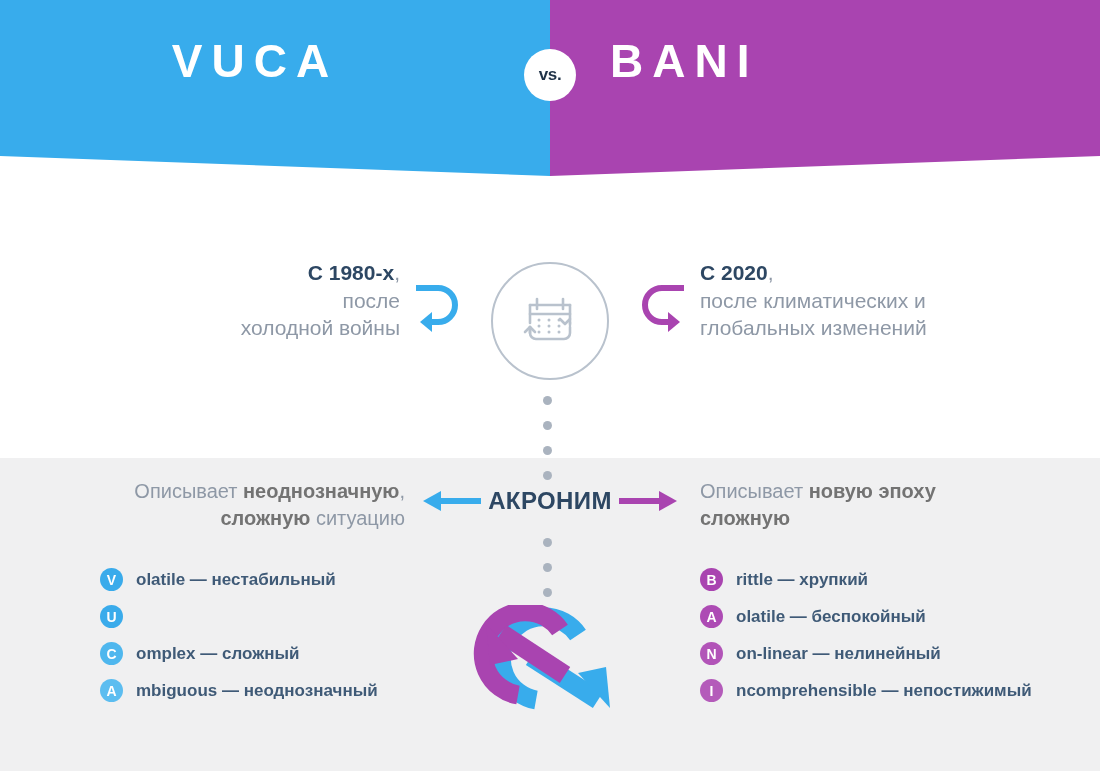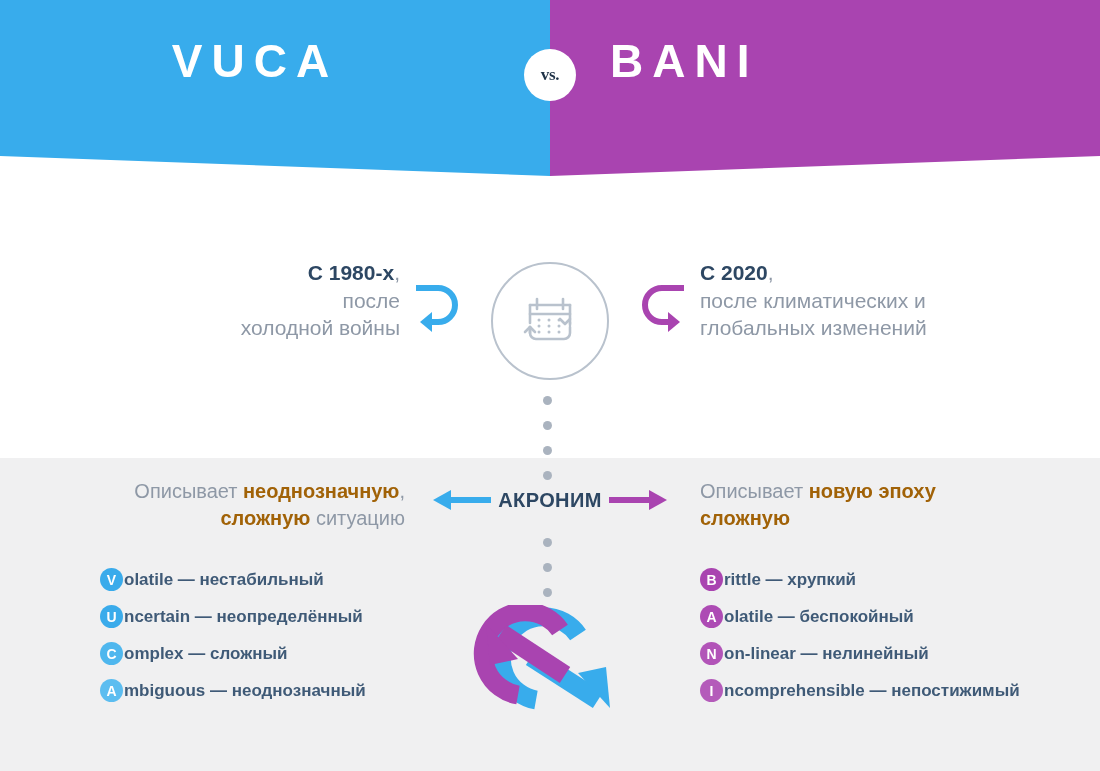--- a/index.html
+++ b/index.html
@@ -56,21 +56,20 @@
     border-radius: 50%;
     background: #ffffff;
     display: flex;
     align-items: center;
     justify-content: center;
     font-size: 17px;
     font-weight: bold;
     color: #1f3247;
     letter-spacing: -0.3px;
     z-index: 5;
-    font-family: Liberation Serif, serif;
   }
 
   
   .calendar-circle {
     position: absolute;
     left: 491px; top: 262px;
     width: 118px; height: 118px;
     border: 2px solid #b9c2cd;
     border-radius: 50%;
     display: flex;
@@ -129,35 +128,35 @@
   .acronym-row {
     position: absolute;
     left: 420px; top: 487px;
     width: 260px;
     display: flex;
     align-items: center;
     justify-content: center;
     gap: 7px;
   }
   .acronym-label {
-    font-size: 20px;
+    font-size: 24px;
     font-weight: bold;
     color: #2d4763;
     letter-spacing: 0.4px;
     white-space: nowrap;
   }
 
   .describes {
     position: absolute;
     top: 478px;
     font-size: 20px;
     line-height: 1.35;
     color: #8e98a6;
   }
-  .describes b { color: #a16207; font-weight: bold; }
+  .describes b { color: #737373; font-weight: bold; }
   .describes-left  { left: 50px; width: 355px; text-align: right; }
   .describes-right { left: 700px; width: 370px; text-align: left; }
 
   
   .acro-list {
     position: absolute;
     top: 568px;
     display: flex;
     flex-direction: column;
     gap: 14px;
@@ -179,21 +178,21 @@
     min-width: 23px;
     border-radius: 50%;
     color: #ffffff;
     font-size: 14px;
     font-weight: bold;
     display: flex;
     align-items: center;
     justify-content: center;
     margin-right: 1px;
   }
-  .acro-text { padding-left: 0px; }
+  .acro-text { padding-left: 12px; }
 
   
   .infinity-wrap {
     position: absolute;
     left: 428px; top: 605px;
     width: 240px; height: 120px;
   }
 </style>
 </head>
 <body>
@@ -305,21 +304,20 @@
   <span class="dot"></span>
 </div>
 
 <div class="acro-list list-left">
   <div class="acro-item">
     <span class="letter-badge" style="background: rgb(58, 171, 235);">V</span>
     <span class="acro-text">olatile — нестабильный</span>
   </div>
   <div class="acro-item">
     <span class="letter-badge" style="background: rgb(58, 171, 235);">U</span>
-    <span class="acro-text">ncertain — неопределённый</span>
   </div>
   <div class="acro-item">
     <span class="letter-badge" style="background: rgb(79, 183, 238);">C</span>
     <span class="acro-text">omplex — сложный</span>
   </div>
   <div class="acro-item">
     <span class="letter-badge" style="background: rgb(92, 189, 240);">A</span>
     <span class="acro-text">mbiguous — неоднозначный</span>
   </div>
 </div>

